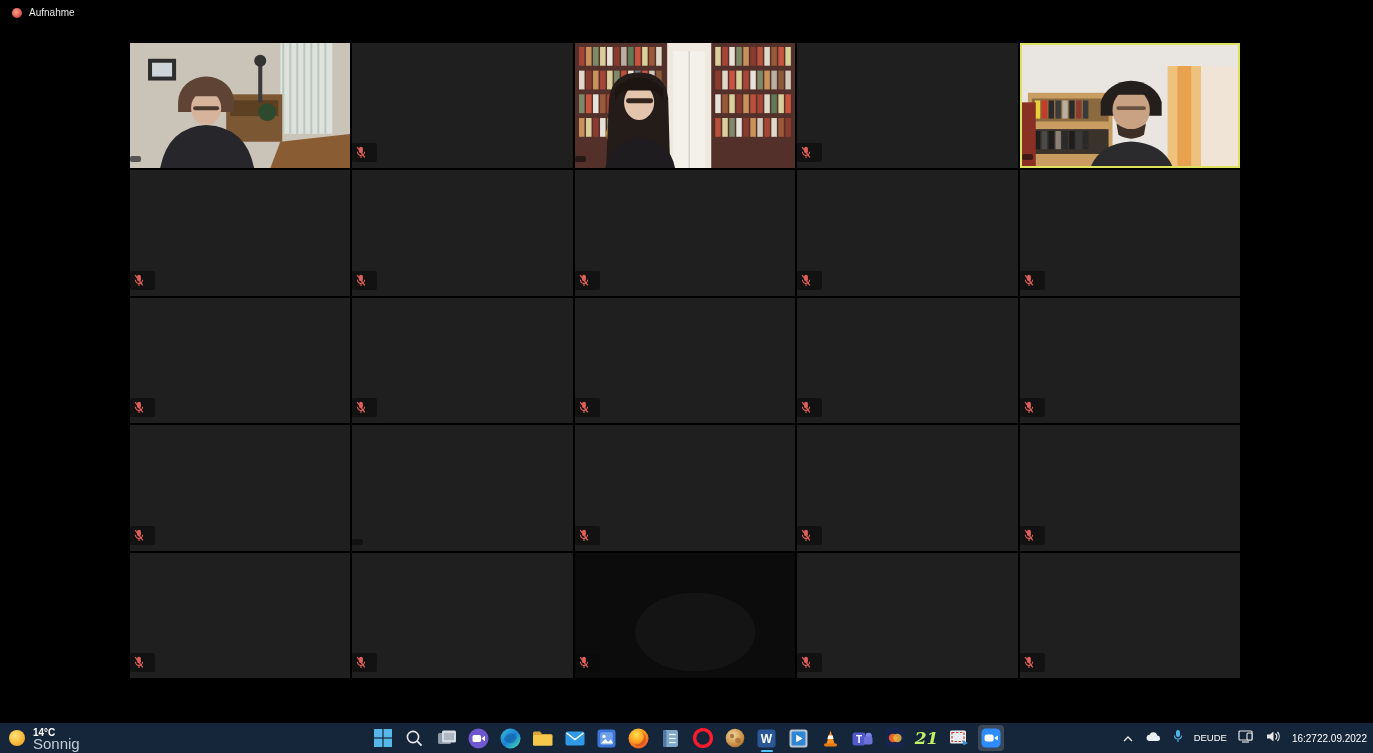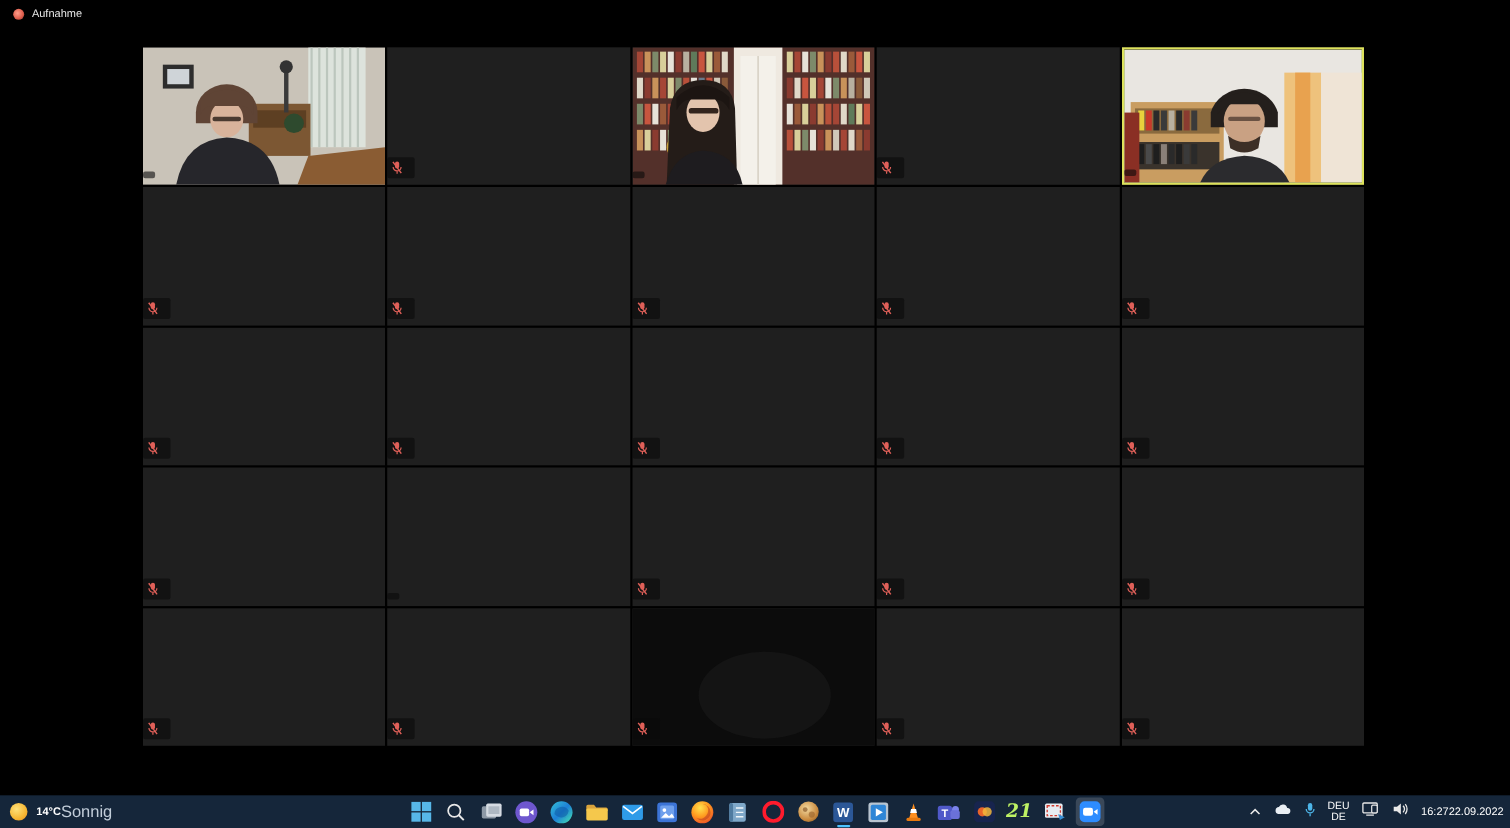--- a/index.html
+++ b/index.html
@@ -25,35 +25,35 @@
                 background:rgba(10,10,10,.6); padding:3px 7px 3px 4px; border-radius:2px;
                 color:#d6d6d6; font-size:10.5px; white-space:nowrap; }
   .name-label svg { display:block; }
   .scene { position:absolute; inset:0; width:100%; height:100%; }
 
   
   .taskbar { position:absolute; left:0; bottom:0; width:1373px; height:30px; background:#15263a; }
   .weather { position:absolute; left:9px; top:0; height:30px; display:flex; align-items:center; gap:8px; }
   .sun { width:16px; height:16px; border-radius:50%;
          background:radial-gradient(circle at 38% 35%, #ffe27a 0%, #f7b733 60%, #e78b1e 100%); }
-  .wx-text { display:flex; flex-direction:row; line-height:11px; }
+  .wx-text { display:flex; flex-direction:column; line-height:11px; }
   .wx-temp { color:#fff; font-size:10px; font-weight:bold; }
   .wx-cond { color:#c2cdd9; font-size:15px; }
 
   .icon-strip { position:absolute; left:50%; transform:translateX(-50%); top:2px;
                 display:flex; align-items:center; gap:6px; }
   .icon-btn { width:26px; height:26px; display:flex; align-items:center; justify-content:center;
               border-radius:4px; position:relative; cursor:pointer; }
   .icon-btn.active { background:rgba(255,255,255,.16); }
   .icon-btn.running::after { content:""; position:absolute; bottom:-1px; left:7px; width:12px;
                              height:2px; border-radius:2px; background:#4cc2ff; }
   .icon-btn svg, .icon-btn .glyph { display:block; }
 
   .tray { position:absolute; right:6px; top:0; height:30px; display:flex; align-items:center; gap:11px; }
-  .lang { display:flex; flex-direction:column; align-items:center; line-height:10px;
+  .lang { display:flex; flex-direction:row; align-items:center; line-height:10px;
           color:#fff; font-size:9.5px; }
   .clock { display:flex; flex-direction:row; align-items:flex-end; line-height:11px;
            color:#fff; font-size:10px; }
   .fraktur { font-family:"DejaVu Serif", serif; font-style:italic; font-weight:bold;
              color:#bef264; font-size:17px; }
 </style>
 </head>
 <body>
 
 <div class="rec-bar">

